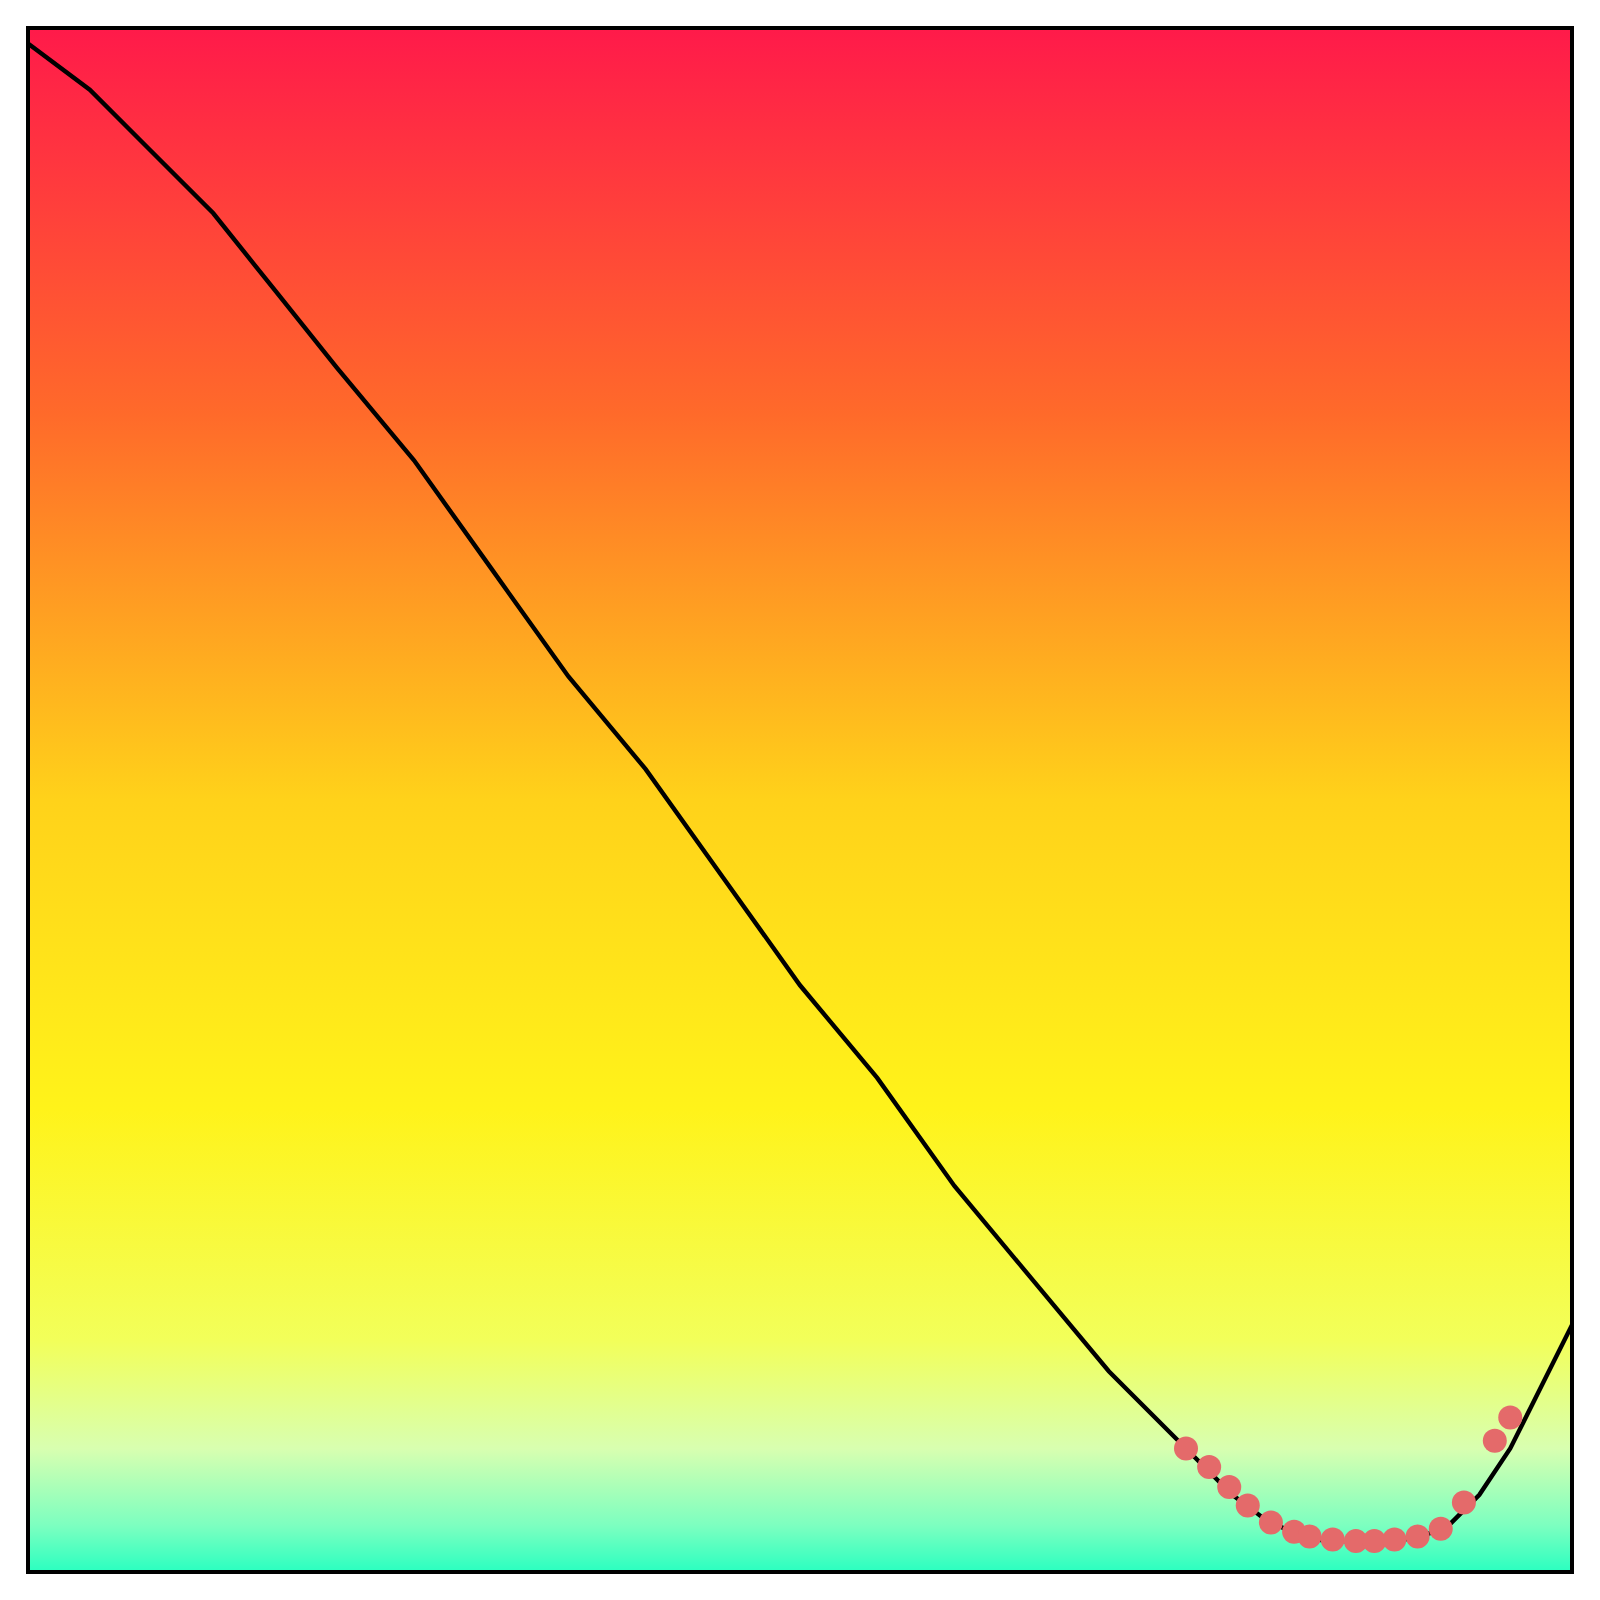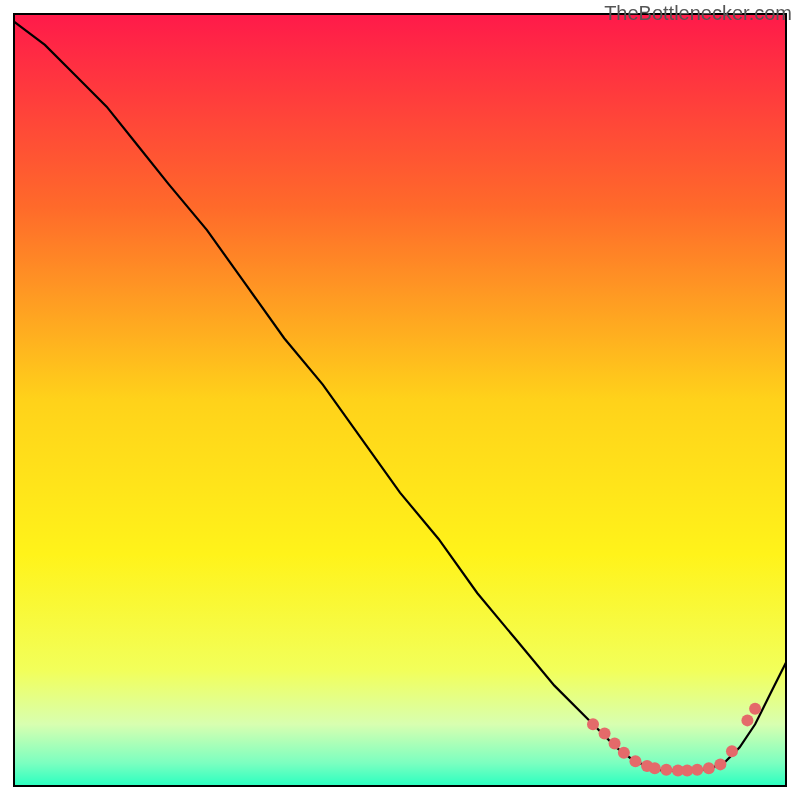--- a/index.html
+++ b/index.html
@@ -27,21 +27,20 @@
     top: 0;
     left: 0;
     width: 800px;
     height: 800px;
   }
 </style>
 </head>
 <body>
 
 <div class="chart-container">
-  <div class="attribution">TheBottlenecker.com</div>
   <svg class="plot" viewBox="0 0 800 800">
     <defs>
       <linearGradient id="bg-grad" x1="0" y1="0" x2="0" y2="1">
           <stop offset="0%" stop-color="#ff1a4a"></stop>
           <stop offset="25%" stop-color="#ff6a2a"></stop>
           <stop offset="50%" stop-color="#ffd21a"></stop>
           <stop offset="70%" stop-color="#fff31a"></stop>
           <stop offset="85%" stop-color="#f2ff5a"></stop>
           <stop offset="92%" stop-color="#d8ffb0"></stop>
           <stop offset="97%" stop-color="#7cffc0"></stop>

